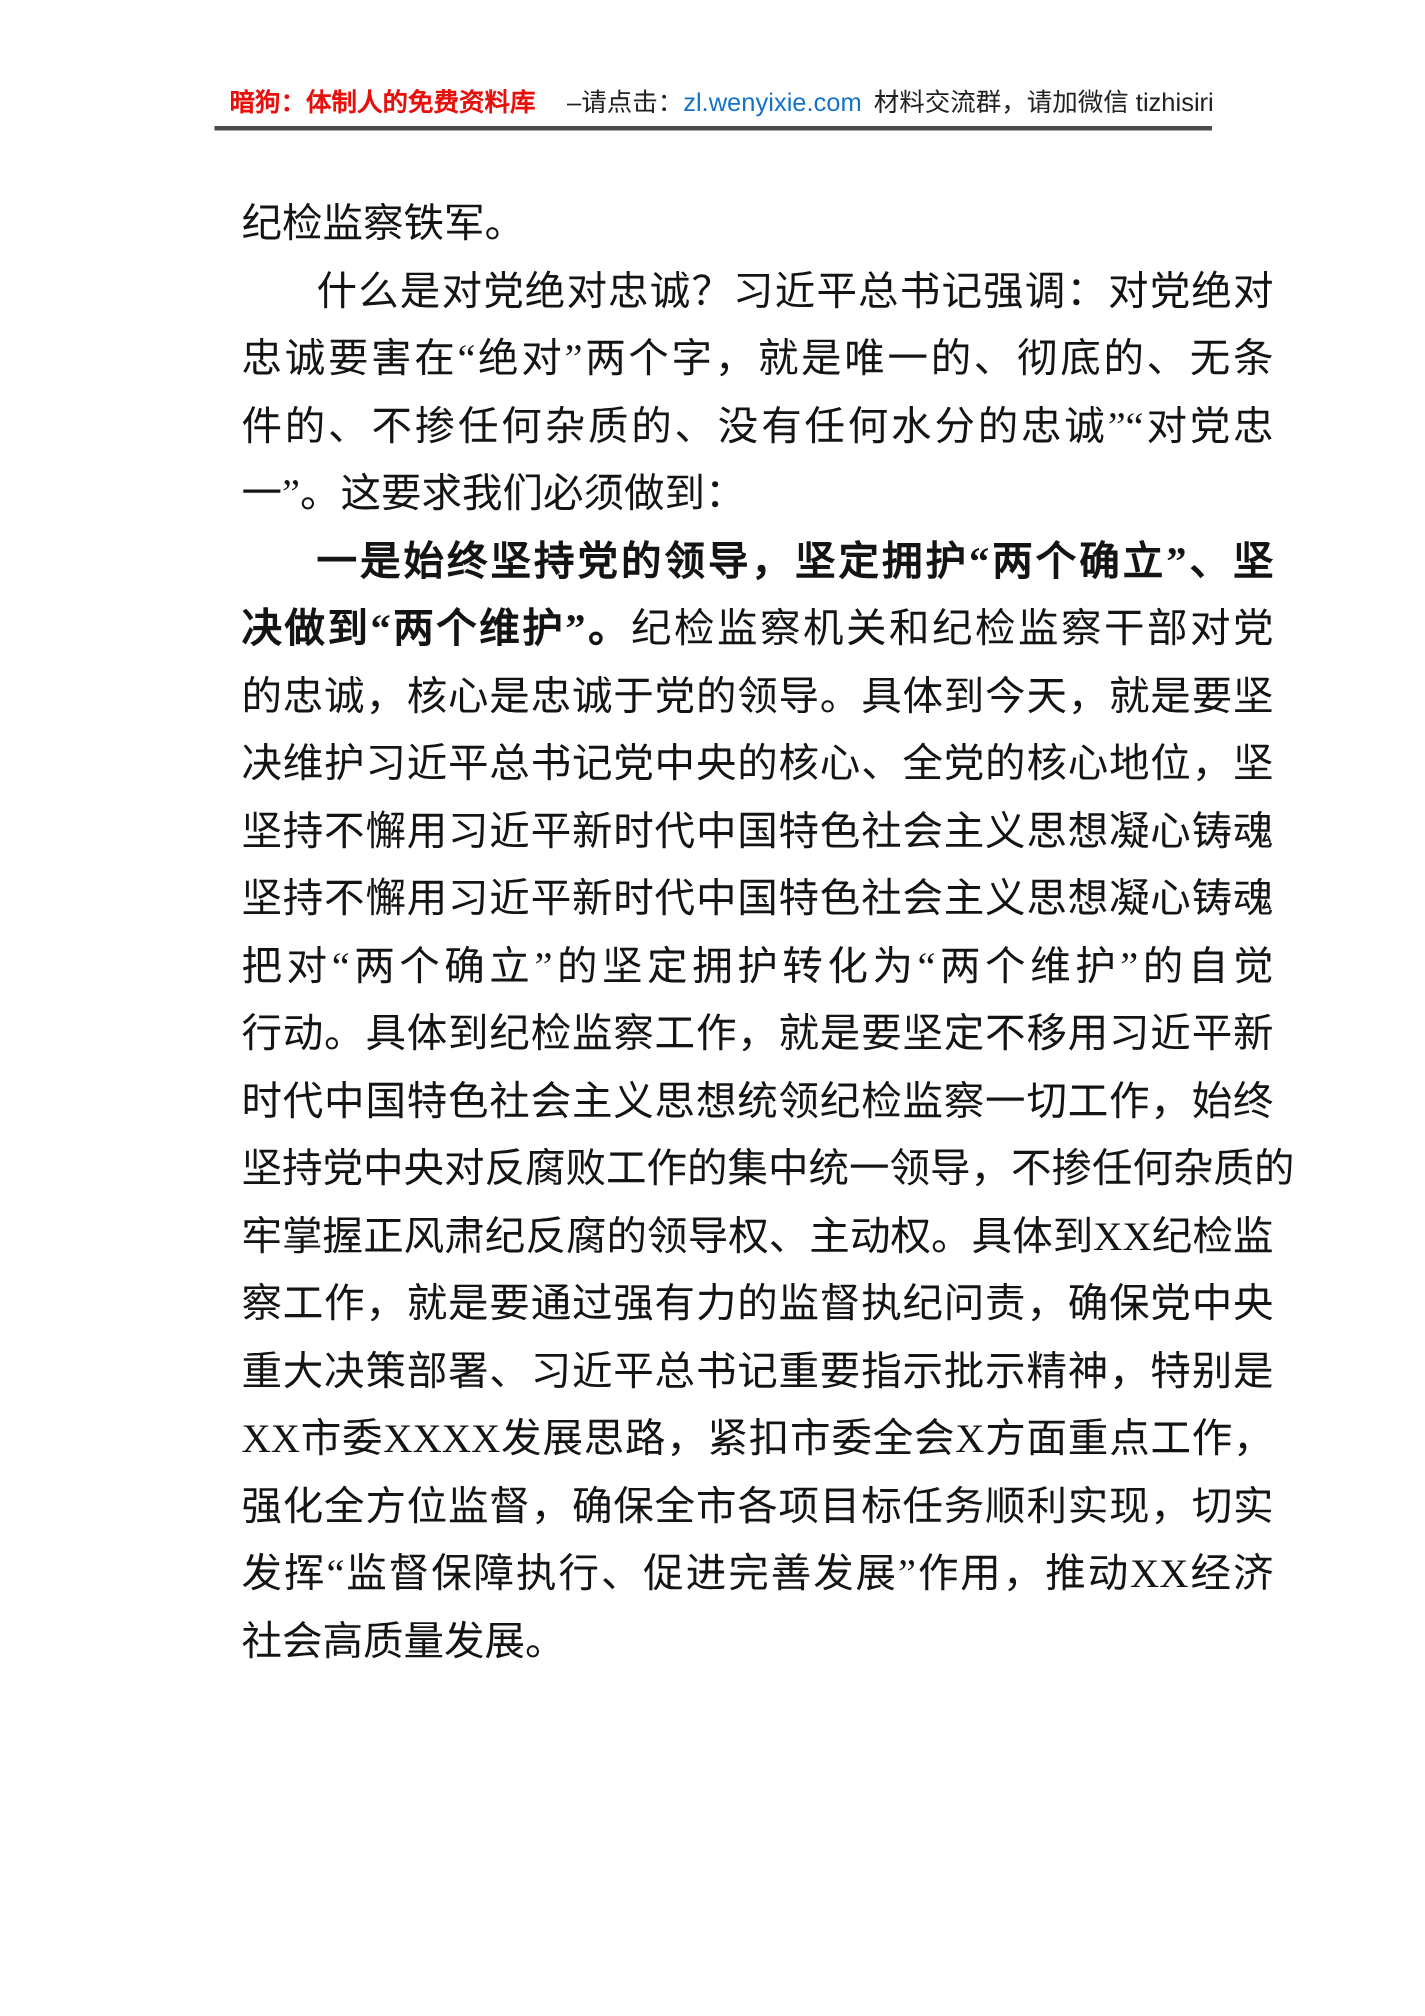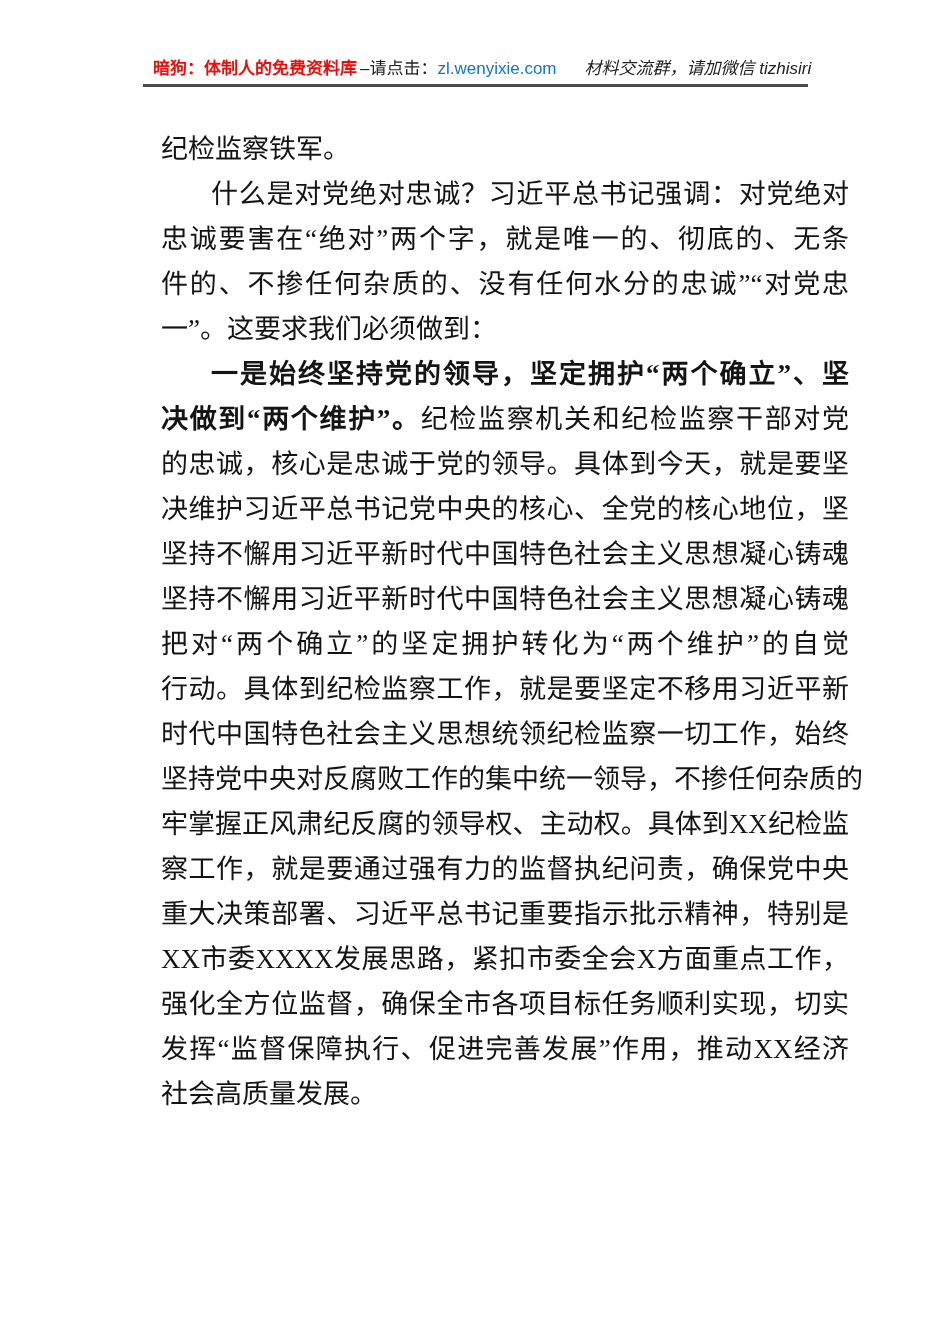--- a/index.html
+++ b/index.html
@@ -23,23 +23,23 @@
     padding: 0 0 4px 10px;
     display: flex;
     align-items: baseline;
     white-space: nowrap;
     font-family: "Liberation Sans", sans-serif;
     font-size: 17px;
     line-height: 22px;
     color: #212121;
   }
   .hdr-red   { color: #e8100c; font-weight: 700; }
-  .hdr-hint  { margin-left: 3px; }
+  .hdr-hint  { margin-left: 21px; }
   .hdr-link  { color: #1472c8; cursor: pointer; }
-  .hdr-note  { margin-left: 28px; font-style: italic; }
+  .hdr-note  { margin-left: 8px; }
   
   .doc {
     position: absolute;
     left: 161px;
     top: 127px;
     width: 688px;
     font-size: 27px;
     line-height: 45px;
     color: #141414;
   }

